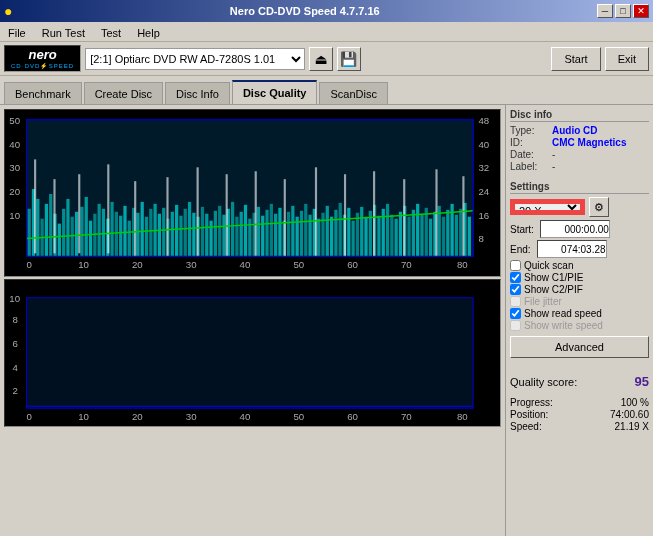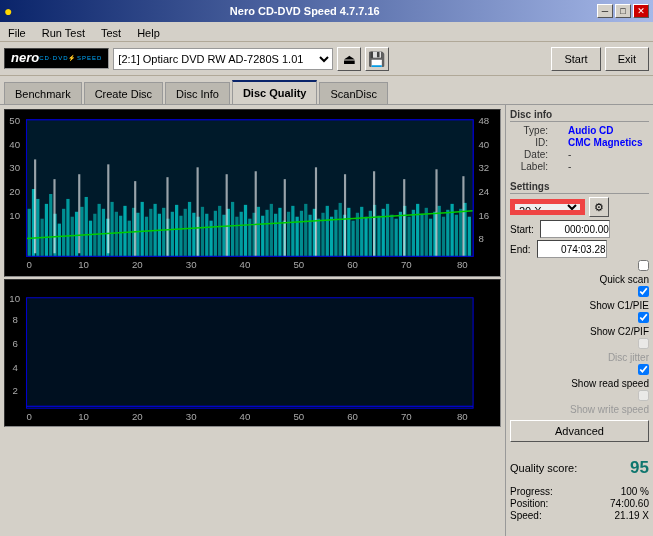--- a/index.html
+++ b/index.html
@@ -39,39 +39,39 @@
     .chart-wrapper { position: relative; background: #000; border: 1px inset #888; }
     .chart-top { height: 168px; }
     .chart-bottom { height: 148px; }
 
     .chart-svg { width: 100%; height: 100%; }
 
     
     .right-panel { width: 148px; padding: 4px; display: flex; flex-direction: column; gap: 4px; border-left: 1px solid #999; }
     .panel-section { background: #d4d0c8; }
     .panel-label { font-size: 10px; color: #333; font-weight: bold; border-bottom: 1px solid #999; margin-bottom: 3px; padding-bottom: 1px; }
-    .info-row { display: flex; gap: 20px; font-size: 10px; margin-bottom: 1px; text-align: right; }
+    .info-row { display: flex; gap: 4px; font-size: 10px; margin-bottom: 1px; }
     .info-key { color: #333; width: 38px; flex-shrink: 0; }
     .info-val { color: #00f; font-weight: bold; }
     .info-val-dark { color: #333; }
 
     .settings-section { margin-top: 4px; }
     .speed-row { display: flex; gap: 4px; align-items: center; margin-bottom: 3px; }
     .speed-select { width: 75px; height: 16px; font-size: 11px; border: 5px solid #ef4444; }
     .icon-btn-small { width: 20px; height: 20px; background: #d4d0c8; border: 1px solid #fff; border-right-color: #555; border-bottom-color: #555; cursor: pointer; font-size: 11px; display: flex; align-items: center; justify-content: center; }
     .time-row { display: flex; gap: 6px; align-items: center; margin-bottom: 2px; font-size: 10px; }
     .time-input { width: 70px; height: 18px; font-size: 10px; border: 1px inset #999; text-align: right; background: white; }
-    .checkbox-row { display: flex; align-items: flex-end; gap: 3px; font-size: 10px; margin-bottom: 1px; flex-direction: column; }
+    .checkbox-row { display: flex; align-items: center; gap: 3px; font-size: 10px; margin-bottom: 1px; }
     .checkbox-row input { width: 11px; height: 11px; }
     .checkbox-row.disabled { color: #999; }
 
     .advanced-btn { width: 100%; height: 22px; background: #d4d0c8; border: 1px solid #fff; border-right-color: #555; border-bottom-color: #555; cursor: pointer; font-size: 11px; margin-top: 4px; }
 
     .quality-row { display: flex; justify-content: space-between; align-items: center; font-size: 11px; margin-top: 12px; }
-    .quality-val { font-size: 17px; font-weight: bold; color: #0f766e; }
+    .quality-val { font-size: 13px; font-weight: bold; color: #4c1d95; }
 
     .progress-section { margin-top: 4px; font-size: 10px; }
     .progress-row { display: flex; justify-content: space-between; margin-bottom: 1px; }
   </style>
 </head>
 <body>
 
 <div class="titlebar">
   <span style="color:#ffd700; font-size:14px;">●</span>
   <span class="titlebar-title">Nero CD-DVD Speed 4.7.7.16</span>
@@ -83,21 +83,21 @@
 </div>
 
 <div class="menubar">
   <span class="menubar-item">File</span>
   <span class="menubar-item">Run Test</span>
   <span class="menubar-item">Test</span>
   <span class="menubar-item">Help</span>
 </div>
 
 <div class="toolbar">
-  <div style="background:#000; padding:2px 6px; border:1px inset #999; display:flex; flex-direction:row; align-items:center;">
+  <div style="background:#000; padding:2px 6px; border:1px inset #999; display:flex; flex-direction:column; align-items:center;">
     <span style="color:white; font-size:13px; font-weight:bold; font-style:italic; line-height:1.1;">nero</span>
     <span style="color:#00aaff; font-size:6px; letter-spacing:1px; line-height:1;">CD·DVD<span style="color:#fff;">⚡</span>SPEED</span>
   </div>
   <select class="drive-select">
     <option>[2:1]  Optiarc DVD RW AD-7280S 1.01</option>
   </select>
   <div class="toolbar-icon-btn">⏏</div>
   <div class="toolbar-icon-btn">💾</div>
   <div class="toolbar-spacer"></div>
   <button class="btn-start">Start</button>
@@ -386,21 +386,21 @@
       <div class="checkbox-row">
         <input type="checkbox" checked="" style="">
         <label>Show C1/PIE</label>
       </div>
       <div class="checkbox-row">
         <input type="checkbox" checked="" style="">
         <label>Show C2/PIF</label>
       </div>
       <div class="checkbox-row disabled">
         <input type="checkbox" disabled="" style="">
-        <label>Disc jitter</label>
+        <label>File jitter</label>
       </div>
       <div class="checkbox-row">
         <input type="checkbox" checked="" style="">
         <label>Show read speed</label>
       </div>
       <div class="checkbox-row disabled">
         <input type="checkbox" disabled="" style="">
         <label>Show write speed</label>
       </div>
       <button class="advanced-btn">Advanced</button>

